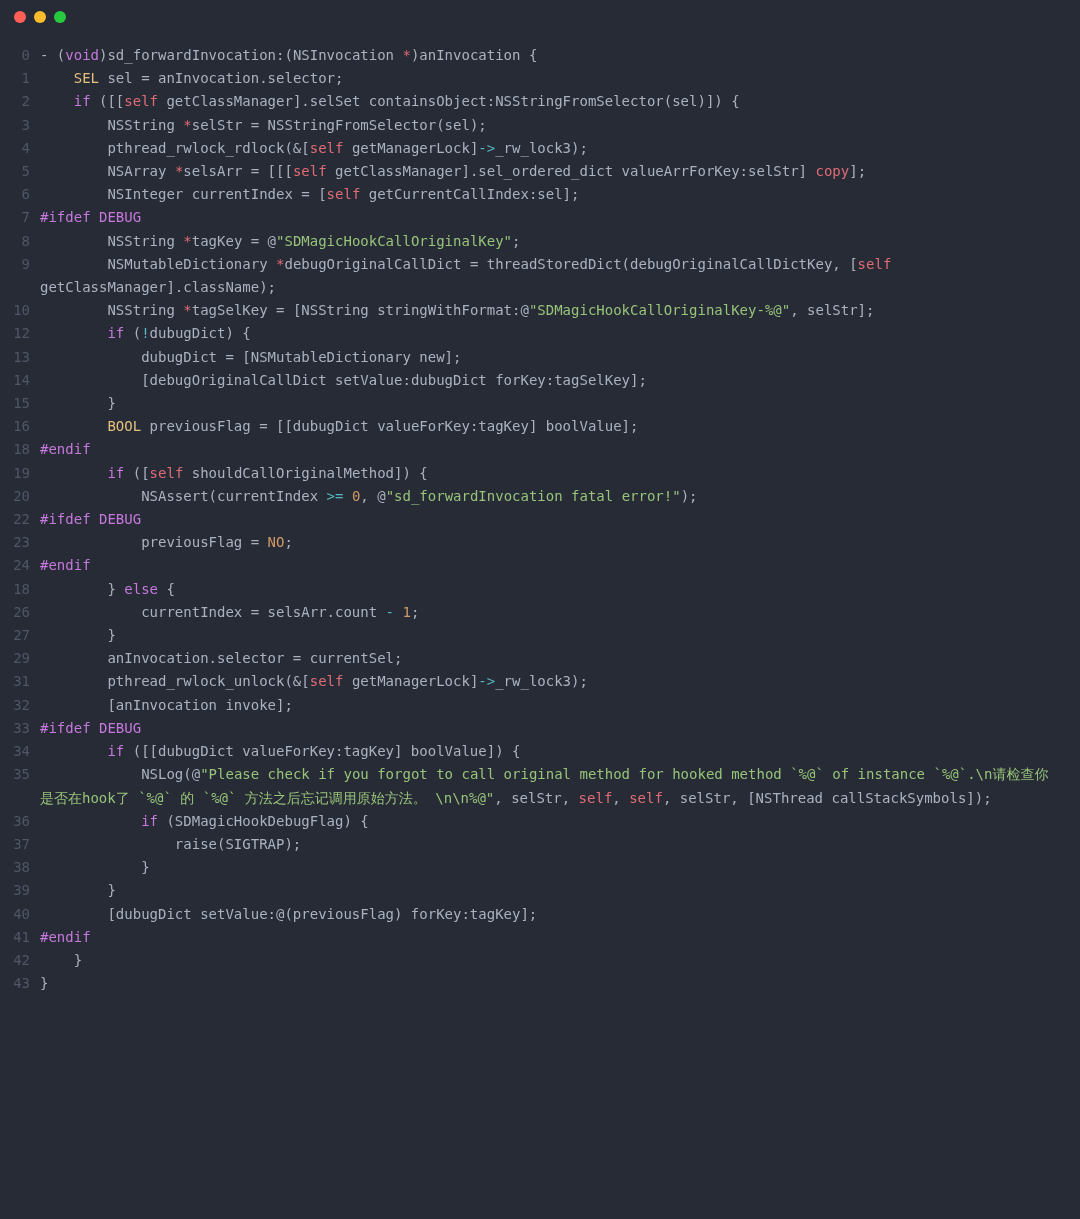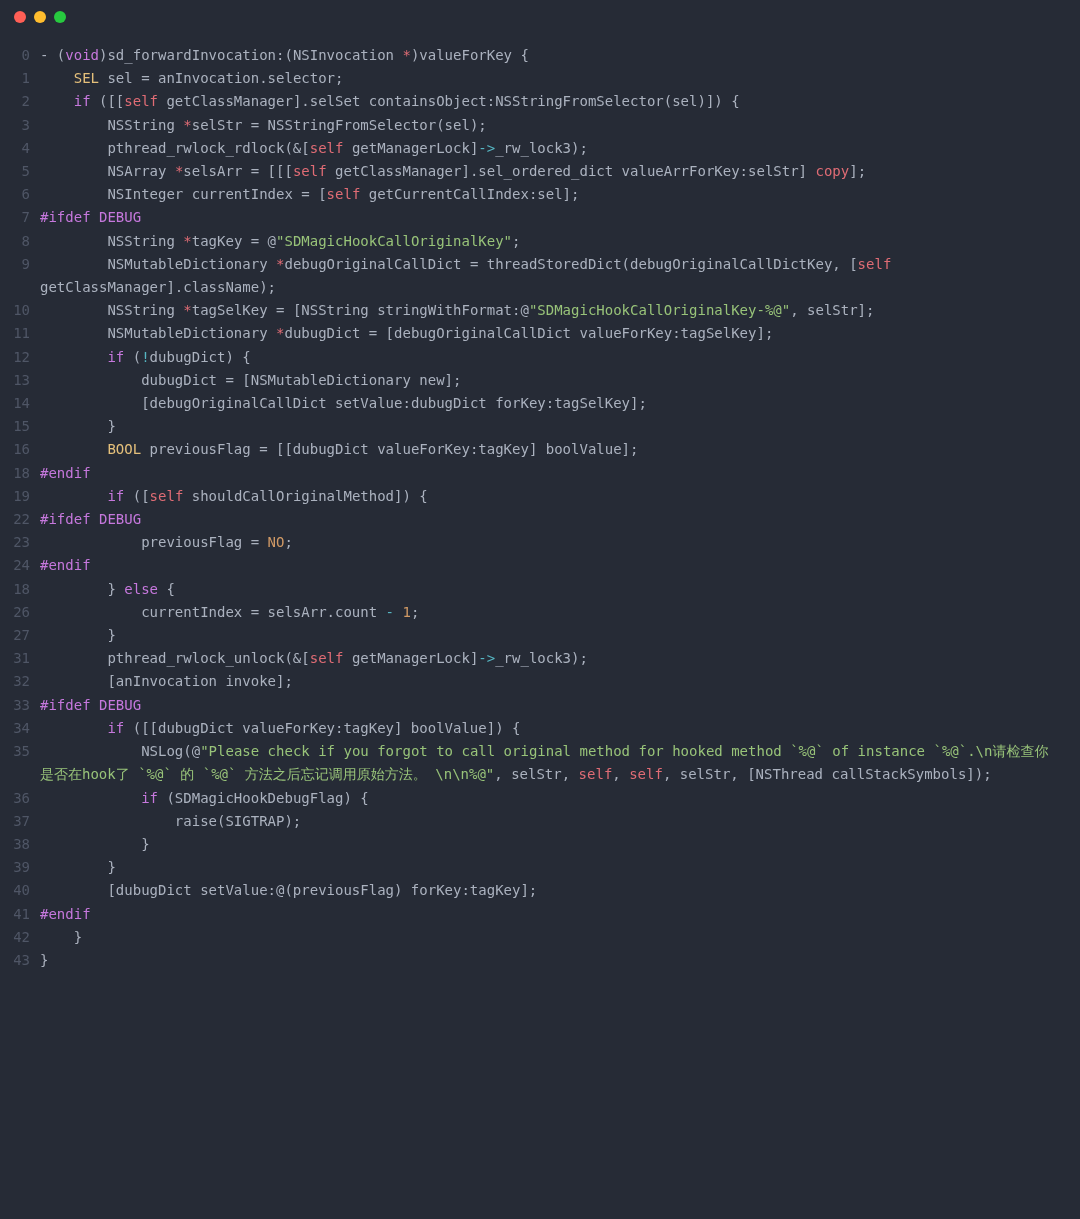--- a/index.html
+++ b/index.html
@@ -57,21 +57,21 @@
 
 <div class="titlebar">
   <div class="tl-dot dot-red"></div>
   <div class="tl-dot dot-yellow"></div>
   <div class="tl-dot dot-green"></div>
 </div>
 
 <div class="editor" id="editor">
     <div class="line">
       <div class="gutter">0</div>
-      <div class="code"><span class="tok-default">- (</span><span class="tok-keyword">void</span><span class="tok-default">)sd_forwardInvocation:(NSInvocation </span><span class="tok-self">*</span><span class="tok-default">)valueForKey {</span></div>
+      <div class="code"><span class="tok-default">- (</span><span class="tok-keyword">void</span><span class="tok-default">)sd_forwardInvocation:(NSInvocation </span><span class="tok-self">*</span><span class="tok-default">)anInvocation {</span></div>
     </div>
     <div class="line">
       <div class="gutter">1</div>
       <div class="code"><span class="tok-default">    </span><span class="tok-type">SEL</span><span class="tok-default"> sel = anInvocation.selector;</span></div>
     </div>
     <div class="line">
       <div class="gutter">2</div>
       <div class="code"><span class="tok-default">    </span><span class="tok-keyword">if</span><span class="tok-default"> ([[</span><span class="tok-self">self</span><span class="tok-default"> getClassManager].selSet containsObject:NSStringFromSelector(sel)]) {</span></div>
     </div>
     <div class="line">
@@ -100,24 +100,20 @@
     </div>
     <div class="line">
       <div class="gutter">9</div>
       <div class="code"><span class="tok-default">        NSMutableDictionary </span><span class="tok-self">*</span><span class="tok-default">debugOriginalCallDict = threadStoredDict(debugOriginalCallDictKey, [</span><span class="tok-self">self</span><span class="tok-default"> getClassManager].className);</span></div>
     </div>
     <div class="line">
       <div class="gutter">10</div>
       <div class="code"><span class="tok-default">        NSString </span><span class="tok-self">*</span><span class="tok-default">tagSelKey = [NSString stringWithFormat:@</span><span class="tok-string">"SDMagicHookCallOriginalKey-%@"</span><span class="tok-default">, selStr];</span></div>
     </div>
     <div class="line">
-      <div class="gutter">11</div>
-      <div class="code"><span class="tok-default">        NSMutableDictionary </span><span class="tok-self">*</span><span class="tok-default">dubugDict = [debugOriginalCallDict valueForKey:tagSelKey];</span></div>
-    </div>
-    <div class="line">
       <div class="gutter">12</div>
       <div class="code"><span class="tok-default">        </span><span class="tok-keyword">if</span><span class="tok-default"> (</span><span class="tok-op">!</span><span class="tok-default">dubugDict) {</span></div>
     </div>
     <div class="line">
       <div class="gutter">13</div>
       <div class="code"><span class="tok-default">            dubugDict = [NSMutableDictionary new];</span></div>
     </div>
     <div class="line">
       <div class="gutter">14</div>
       <div class="code"><span class="tok-default">            [debugOriginalCallDict setValue:dubugDict forKey:tagSelKey];</span></div>
@@ -132,20 +128,24 @@
     </div>
     <div class="line">
       <div class="gutter">18</div>
       <div class="code"><span class="tok-keyword">#endif</span></div>
     </div>
     <div class="line">
       <div class="gutter">19</div>
       <div class="code"><span class="tok-default">        </span><span class="tok-keyword">if</span><span class="tok-default"> ([</span><span class="tok-self">self</span><span class="tok-default"> shouldCallOriginalMethod]) {</span></div>
     </div>
     <div class="line">
+      <div class="gutter">20</div>
+      <div class="code"><span class="tok-default">            NSAssert(currentIndex </span><span class="tok-op">&gt;=</span><span class="tok-default"> </span><span class="tok-num">0</span><span class="tok-default">, @</span><span class="tok-string">"sd_forwardInvocation fatal error!"</span><span class="tok-default">);</span></div>
+    </div>
+    <div class="line">
       <div class="gutter">22</div>
       <div class="code"><span class="tok-keyword">#ifdef DEBUG</span></div>
     </div>
     <div class="line">
       <div class="gutter">23</div>
       <div class="code"><span class="tok-default">            previousFlag = </span><span class="tok-num">NO</span><span class="tok-default">;</span></div>
     </div>
     <div class="line">
       <div class="gutter">24</div>
       <div class="code"><span class="tok-keyword">#endif</span></div>
@@ -154,20 +154,24 @@
       <div class="gutter">18</div>
       <div class="code"><span class="tok-default">        } </span><span class="tok-keyword">else</span><span class="tok-default"> {</span></div>
     </div>
     <div class="line">
       <div class="gutter">26</div>
       <div class="code"><span class="tok-default">            currentIndex = selsArr.count </span><span class="tok-op">-</span><span class="tok-default"> </span><span class="tok-num">1</span><span class="tok-default">;</span></div>
     </div>
     <div class="line">
       <div class="gutter">27</div>
       <div class="code"><span class="tok-default">        }</span></div>
+    </div>
+    <div class="line">
+      <div class="gutter">29</div>
+      <div class="code"><span class="tok-default">        anInvocation.selector = currentSel;</span></div>
     </div>
     <div class="line">
       <div class="gutter">31</div>
       <div class="code"><span class="tok-default">        pthread_rwlock_unlock(&amp;[</span><span class="tok-self">self</span><span class="tok-default"> getManagerLock]</span><span class="tok-op">-&gt;</span><span class="tok-default">_rw_lock3);</span></div>
     </div>
     <div class="line">
       <div class="gutter">32</div>
       <div class="code"><span class="tok-default">        [anInvocation invoke];</span></div>
     </div>
     <div class="line">

